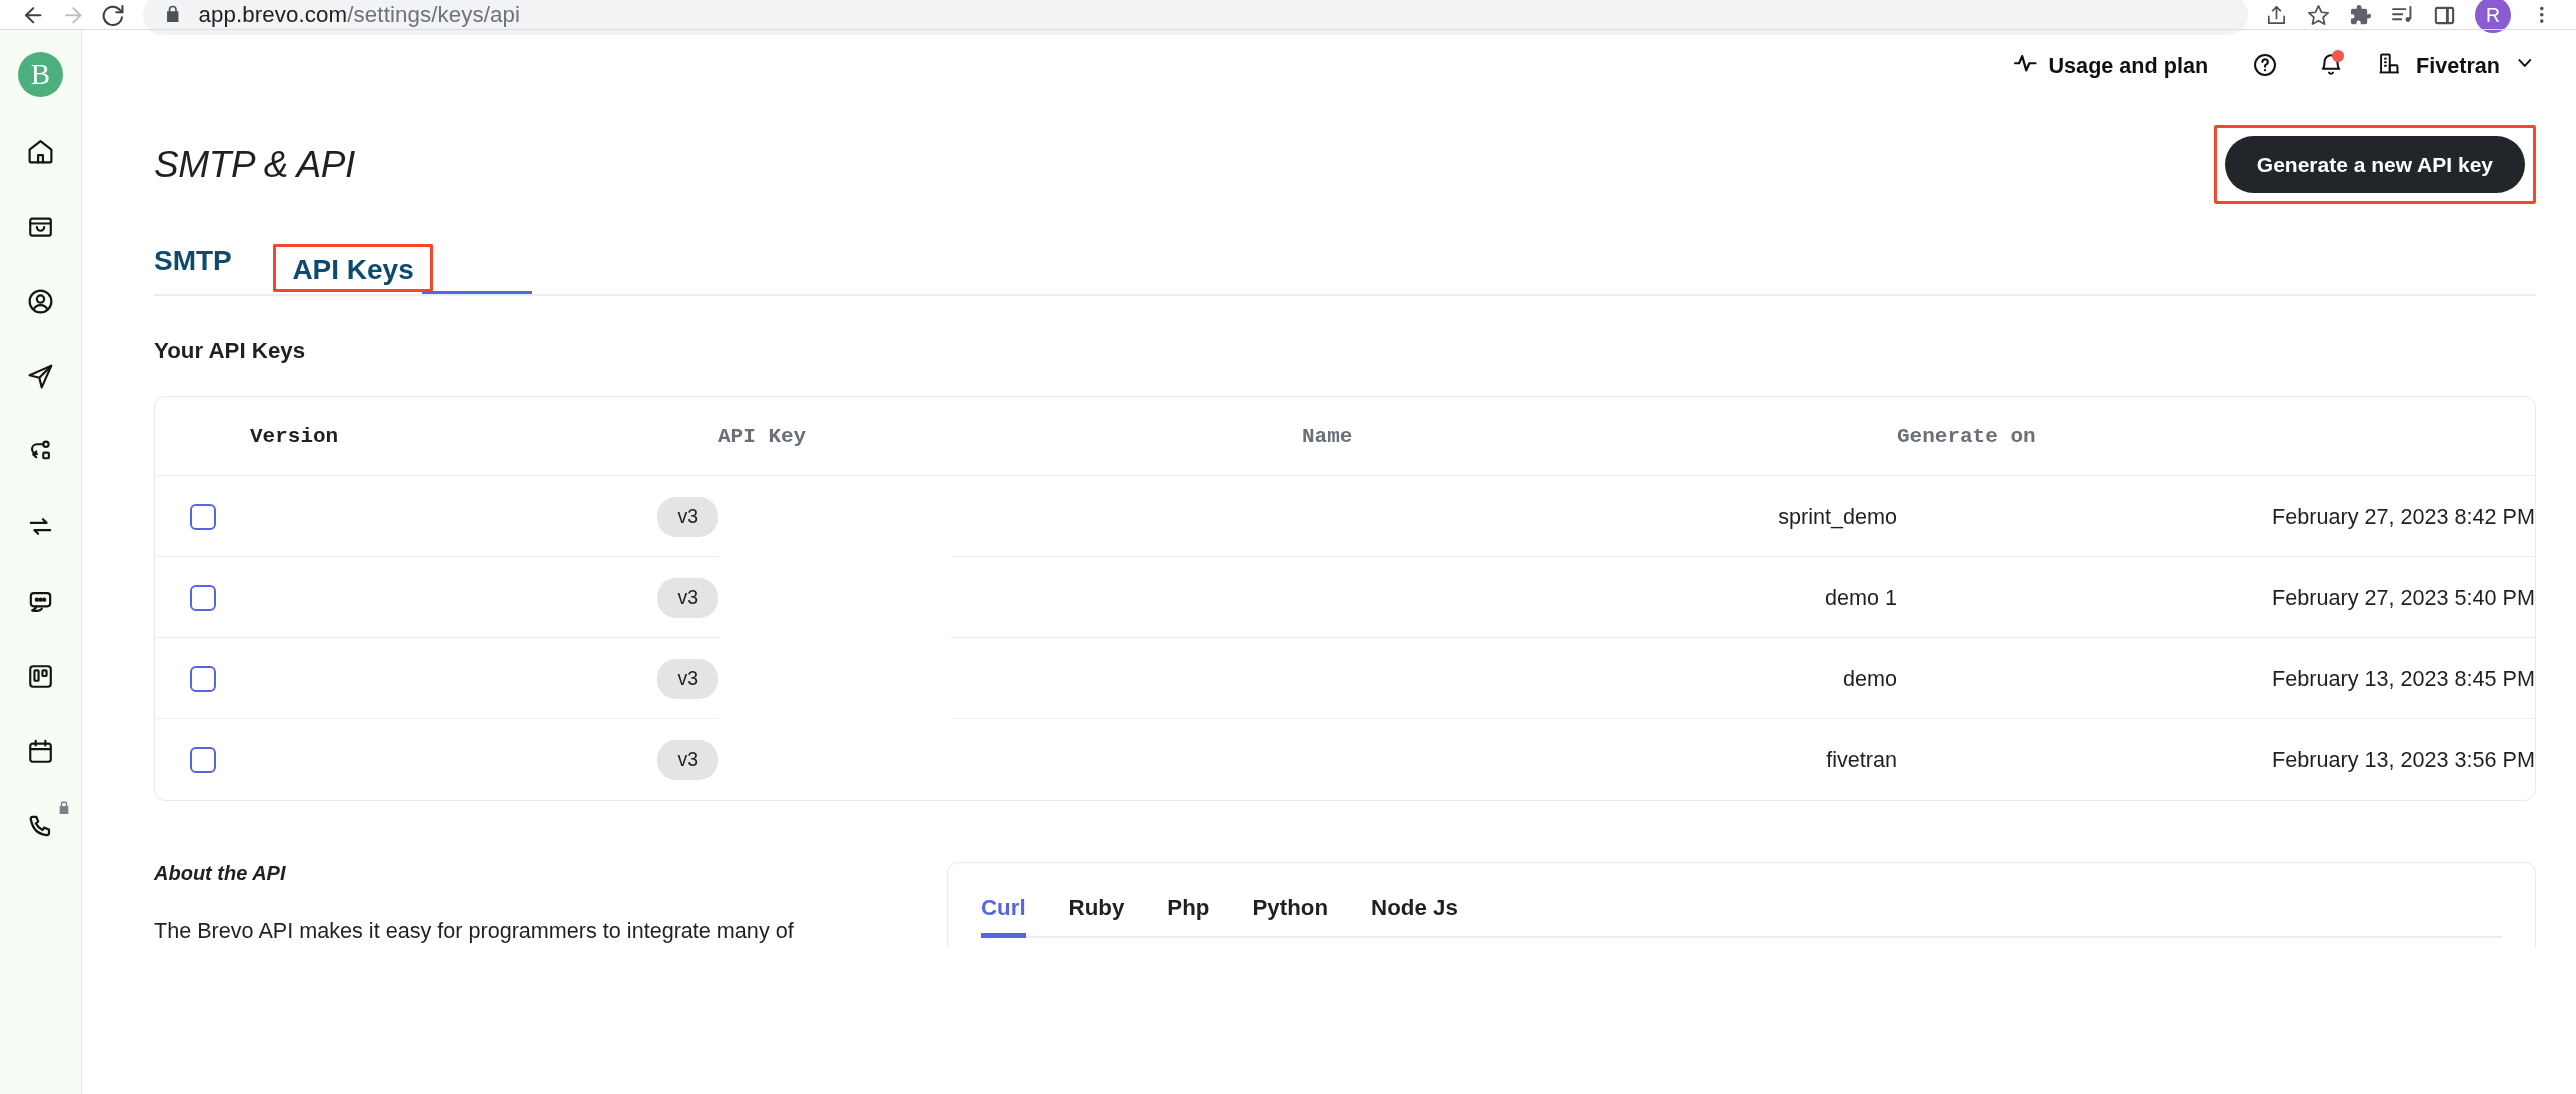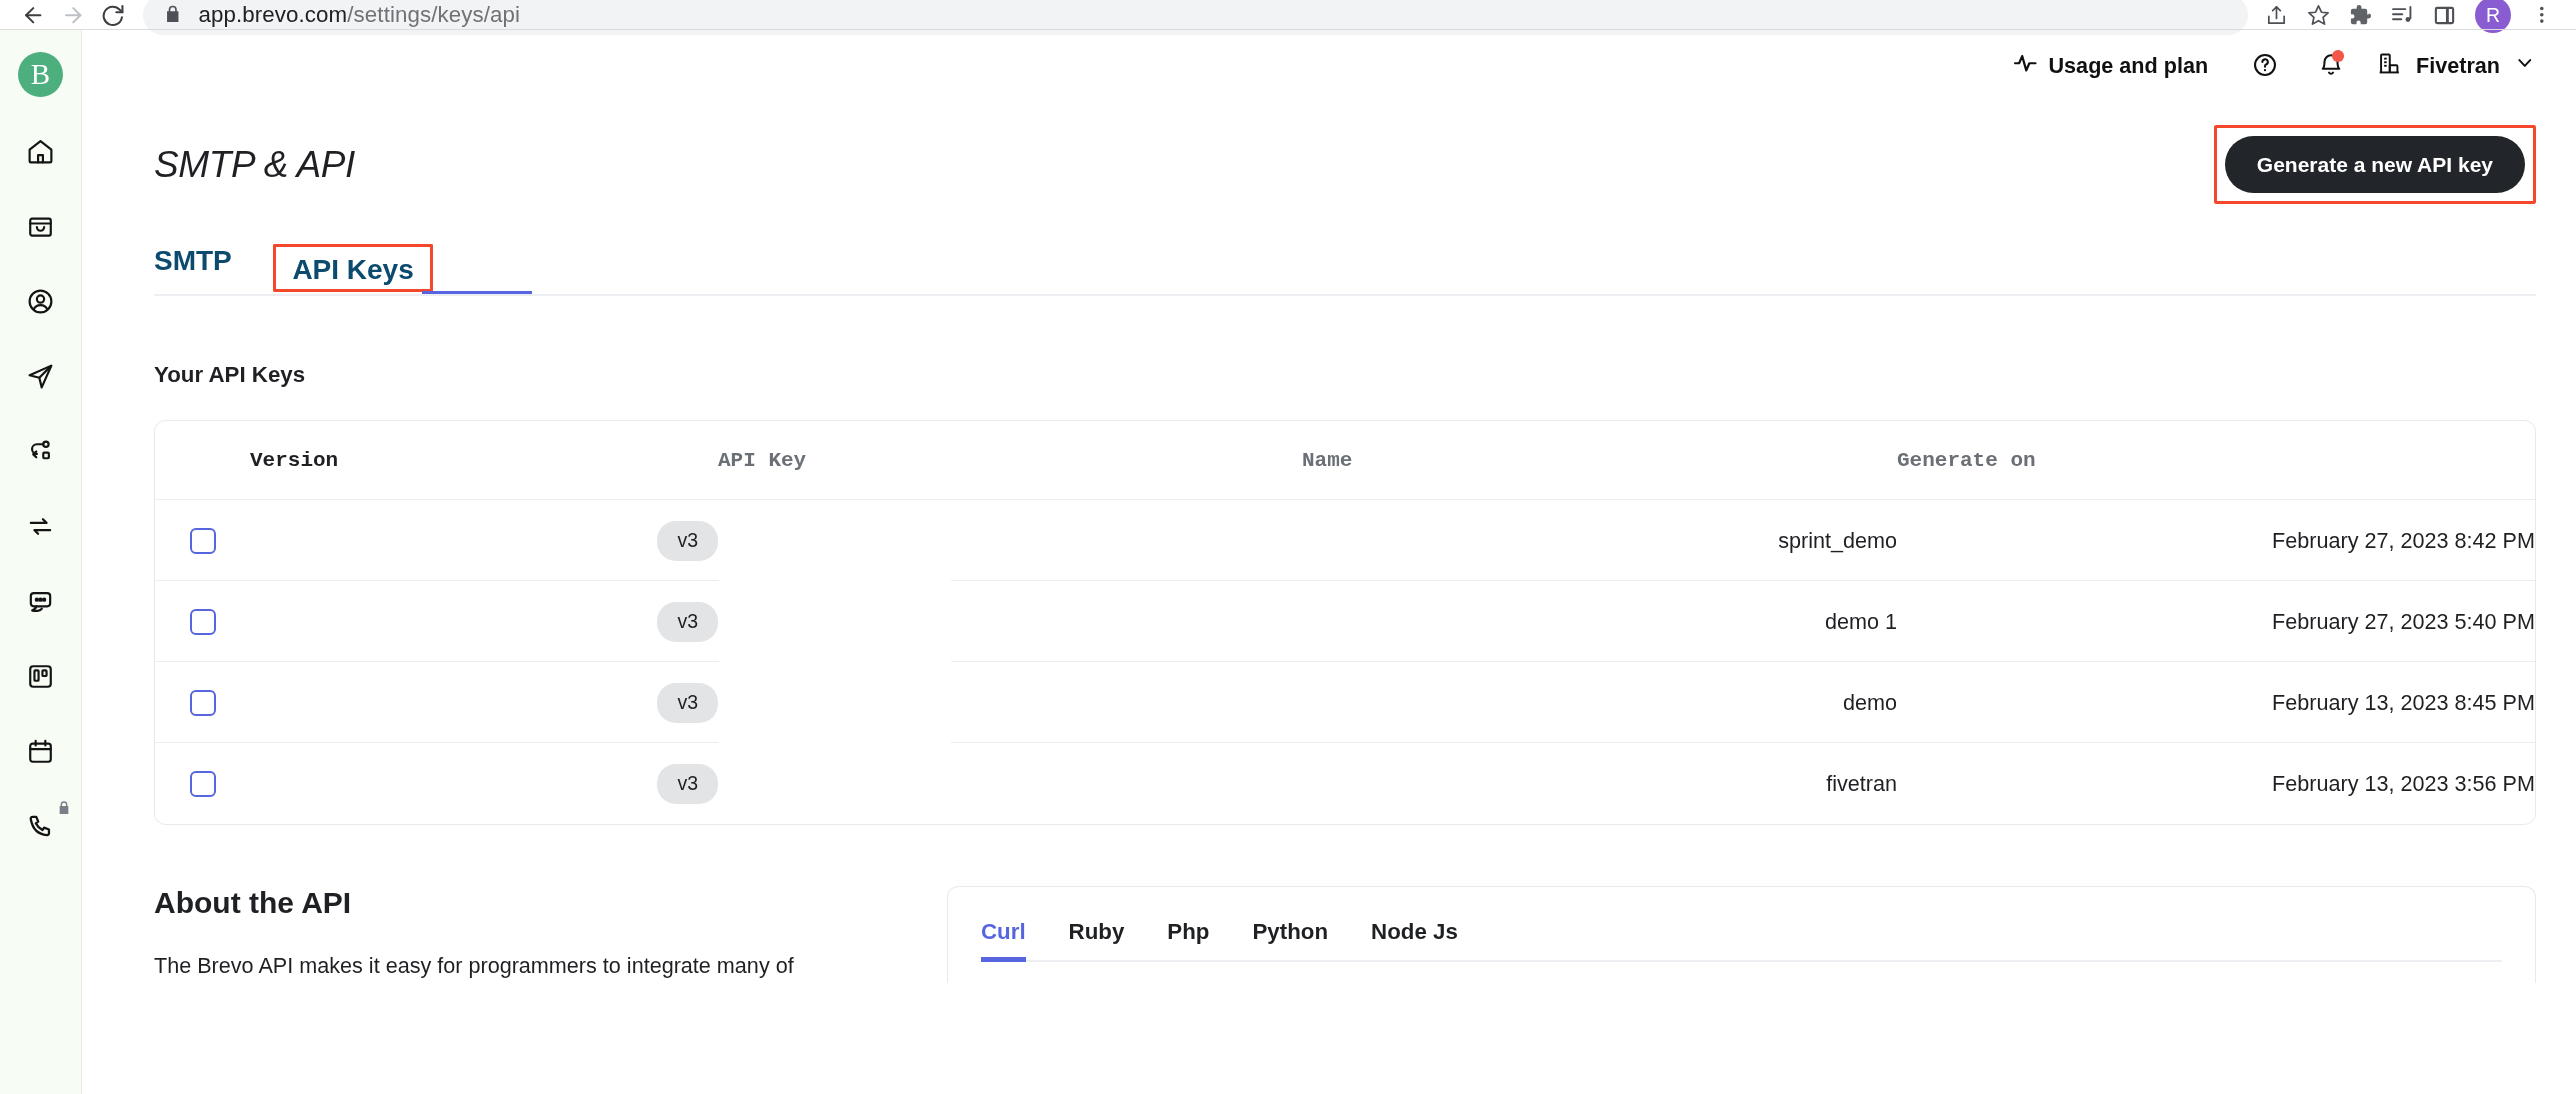--- a/index.html
+++ b/index.html
@@ -182,21 +182,21 @@
   #tab-apikeys-wrap .tab { margin-right: 0; padding-bottom: 0; }
   #tab-apikeys-underline {
     position: absolute;
     left: 268px; width: 110px; bottom: 0; height: 5px;
     background: #5766e0;
   }
 
   
   #keys-heading {
     font-size: 22.3px; font-weight: bold; color: #1f2023;
-    margin-top: 66px;
+    margin-top: 42px;
   }
 
   #keys-card {
     margin-top: 32px;
     border: 1.4px solid #e7e9ec;
     border-radius: 11.5px;
     overflow: hidden;
   }
   .kt-head {
     display: flex; align-items: center;
@@ -249,21 +249,21 @@
     color: #1f2023;
   }
   .cell-text { font-size: 21.6px; color: #1f2023; }
 
   
   #bottom {
     display:flex;
     margin-top: 61px;
   }
   #about-col { width: 793px; flex: 0 0 auto; padding-right: 43px; }
-  #about-title { font-size: 30px; font-weight: bold; color:#1f2023; }
+  #about-title { font-size: 20px; font-weight: bold; color:#1f2023;font-style:italic; }
   #about-body { font-size: 21.6px; color:#1f2023; margin-top: 30px; line-height: 1.5; }
 
   #code-card {
     flex: 1 1 auto;
     border: 1.4px solid #e7e9ec;
     border-top-left-radius: 11.5px;
     border-top-right-radius: 11.5px;
     border-bottom: none;
     padding: 0 33px;
     position: relative;

